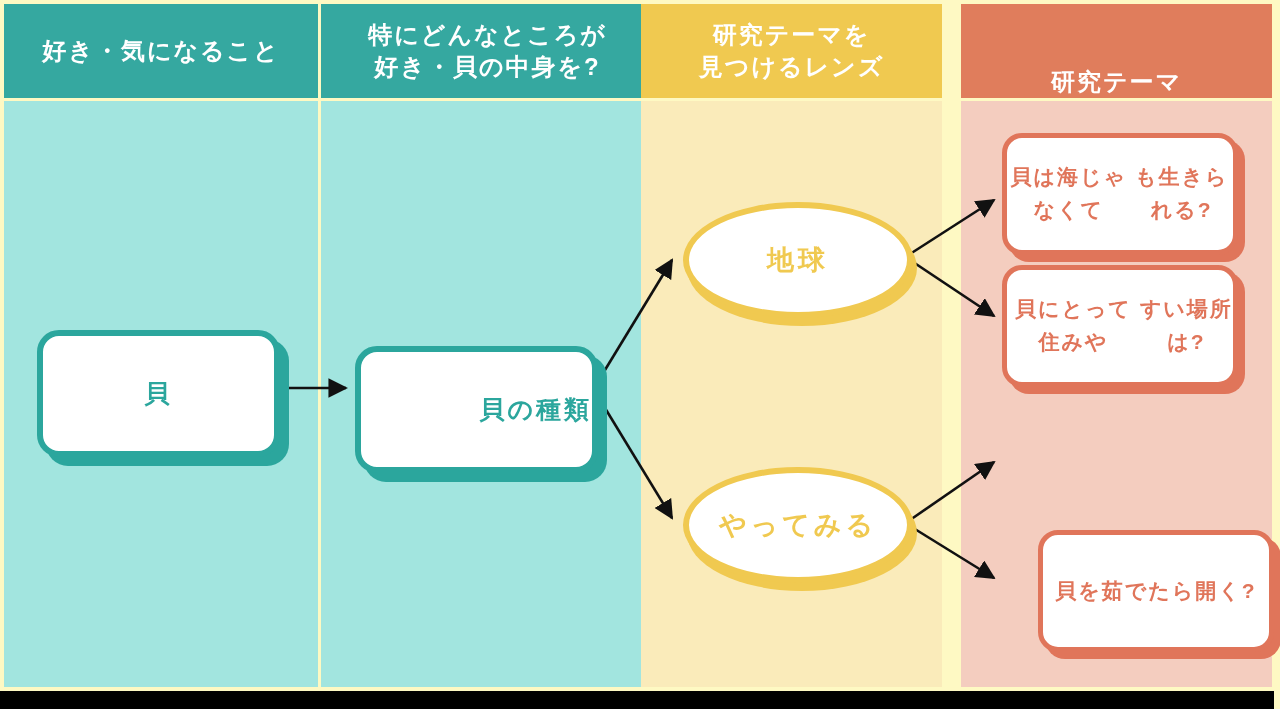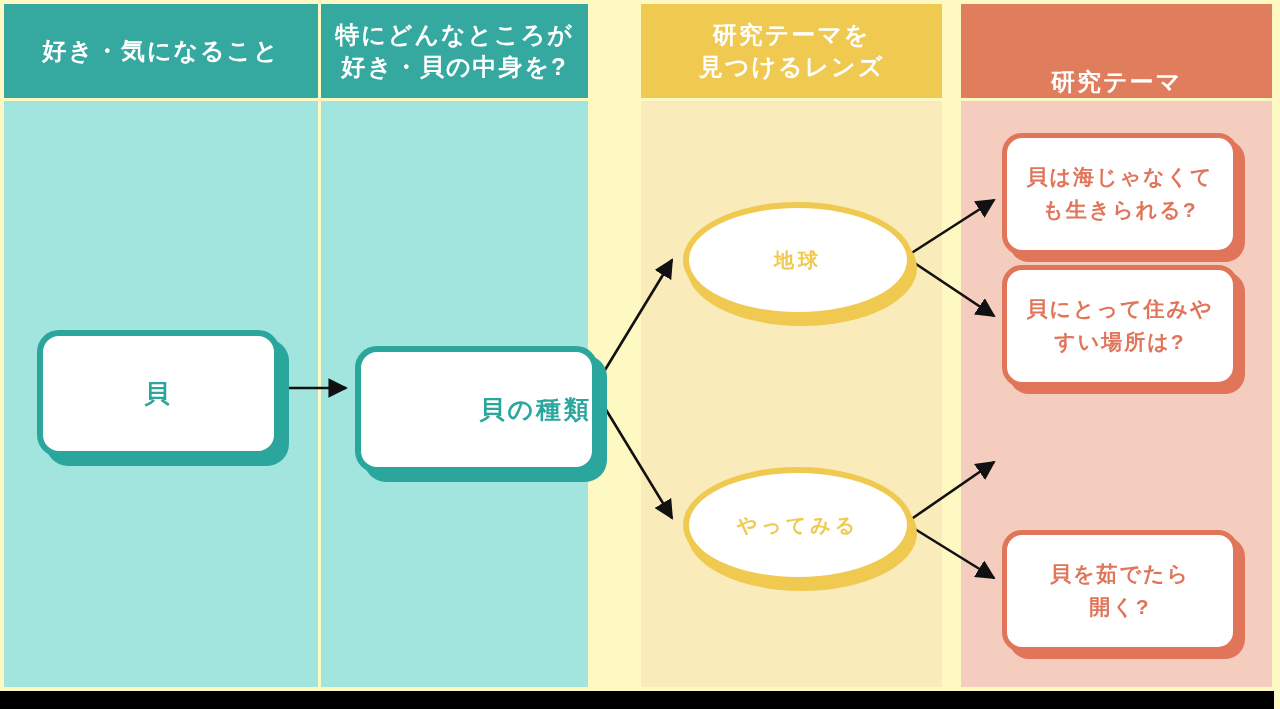--- a/index.html
+++ b/index.html
@@ -14,45 +14,45 @@
     font-size:24px;letter-spacing:2px;line-height:1.35;text-align:center;
   }
   .col-body{position:absolute;top:101px;height:586px;}
   .hdr-teal{background:var(--teal-header,#35A8A0);}
   .hdr-yellow{background:var(--yellow-header,#F0C950);}
   .hdr-salmon{background:var(--salmon-header,#E07D5C);justify-content:flex-end;}
   .body-mint{background:var(--mint-body,#A2E5DF);}
   .body-paleyellow{background:var(--paleyellow-body,#FAEBBA);}
   .body-palesalmon{background:var(--palesalmon-body,#F4CDBF);}
   .c1{left:4px;width:314px;}
-  .c2{left:321px;width:267px;}
+  .c2{left:321px;width:317px;padding-left:8px;}
   .c3{left:641px;width:301px;}
   .c4{left:961px;width:311px;}
   
   .teal-box{
     position:absolute;width:231px;height:115px;background:#ffffff;
     border:6px solid var(--teal-accent,#2BA69D);border-radius:22px;
     box-shadow:9px 9px 0 var(--teal-accent,#2BA69D);
     display:flex;align-items:center;justify-content:center;
     color:var(--teal-accent,#2BA69D);font-weight:bold;font-size:25px;letter-spacing:3px;
   }
   
   .lens-ellipse{
     position:absolute;width:218px;height:104px;background:#ffffff;
     border:6px solid var(--yellow-header,#F0C950);border-radius:50%;
     box-shadow:4px 8px 0 var(--yellow-header,#F0C950);
     display:flex;align-items:center;justify-content:center;
-    color:var(--yellow-header,#F0C950);font-weight:bold;font-size:20px;letter-spacing:4px;
+    color:var(--yellow-header,#F0C950);font-weight:bold;font-size:27px;letter-spacing:4px;
   }
   
   .theme-box{
     position:absolute;left:1002px;width:226px;height:112px;background:#ffffff;
     border:5px solid var(--salmon-accent,#E0755A);border-radius:20px;
     box-shadow:7px 7px 0 var(--salmon-accent,#E0755A);
-    display:flex;flex-direction:column;align-items:center;justify-content:center;
+    display:flex;align-items:center;justify-content:center;
     color:var(--salmon-accent,#E0755A);font-weight:bold;font-size:21px;
     letter-spacing:2px;line-height:1.55;text-align:center;
   }
   
   .arrow-layer{position:absolute;left:0;top:0;width:1280px;height:709px;pointer-events:none;}
   
   .bottom-bar{position:absolute;left:0;top:691px;width:1274px;height:18px;background:#000000;}
 </style>
 </head>
 <body>
@@ -109,19 +109,19 @@
   </div>
 
   <div class="theme-box" style="top:133px;">
     <div>貝は海じゃなくて</div>
     <div>も生きられる?</div>
   </div>
   <div class="theme-box" style="top:265px;">
     <div>貝にとって住みや</div>
     <div>すい場所は?</div>
   </div>
-  <div class="theme-box" style="top:530px;">
+  <div class="theme-box" style="top:530px;margin-left:36px;">
     <div>貝を茹でたら</div>
     <div>開く?</div>
   </div>
 
   <div class="bottom-bar"></div>
 </div>
 
 </body></html>

